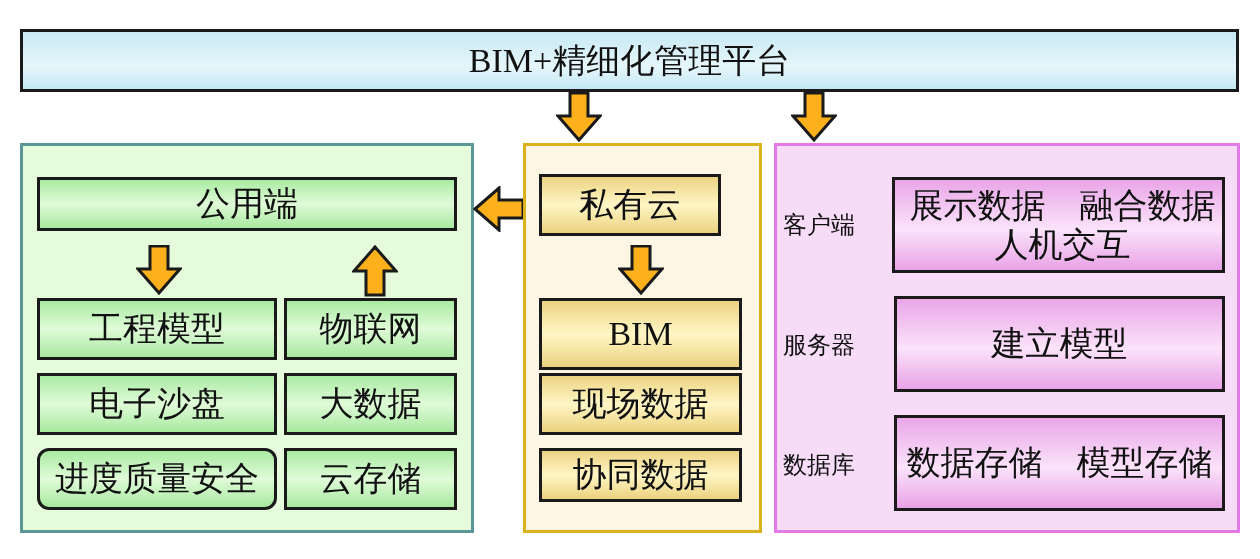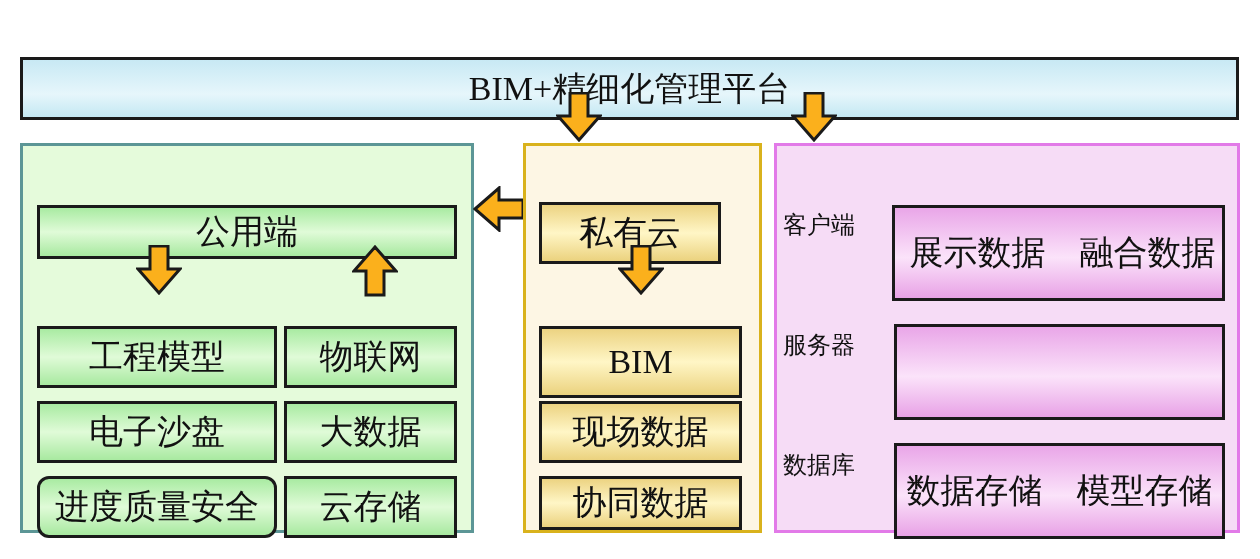--- a/index.html
+++ b/index.html
@@ -1,20 +1,20 @@
 <!DOCTYPE html>
 <html><head>
 <meta charset="utf-8">
 <style>
   html, body { margin:0; padding:0; background:#ffffff; }
   body { width:1260px; height:559px; position:relative; overflow:hidden;
          font-family:"Liberation Serif","DejaVu Serif",serif; color:#111; }
   .abs { position:absolute; box-sizing:border-box; }
   .box { border:3px solid #1a1a1a; display:flex; align-items:center; justify-content:center;
-         text-align:right; font-size:34px; line-height:1.1;margin-top:28px; }
+         text-align:right; font-size:34px; line-height:1.1; }
   .title-bar { left:20px; top:29px; width:1219px; height:63px;
     background:linear-gradient(to bottom,#c8e9f4 0%,#e6f6fb 60%,#c4e8f3 100%); font-size:34px; }
   .panel { border:3px solid; }
   .panel-green { left:20px; top:143px; width:454px; height:390px; background:#e5fbdb; border-color:#5c9696; }
   .panel-yellow { left:523px; top:143px; width:239px; height:390px; background:#fdf6e4; border-color:#d9b21c; }
   .panel-pink { left:774px; top:143px; width:466px; height:390px; background:#f6dcf6; border-color:#e27ae8; }
   .g { background:linear-gradient(to bottom,#a9eba2 0%,#e0fbd8 50%,#a8e9a0 100%); }
   .y { background:linear-gradient(to bottom,#ecd382 0%,#fff6c6 50%,#ebd27e 100%); }
   .p { background:linear-gradient(to bottom,#e9a6e8 0%,#fbe3fa 55%,#e8a2e6 100%); }
   .side-label { font-size:24px; display:flex; align-items:center; }
@@ -97,26 +97,28 @@
   <span>协同数据</span>
 </div>
 
 <div class="abs panel panel-pink"></div>
 
 <div class="abs side-label" style="left:783px;top:190px;height:70px;">
   <span>客户端</span>
 </div>
 <div class="abs box p two-line" style="left:892px;top:177px;width:333px;height:96px;padding-left:8px;">
   <span>展示数据　融合数据</span>
+  <span>人机交互</span>
 </div>
 
 <div class="abs side-label" style="left:783px;top:310px;height:70px;">
   <span>服务器</span>
 </div>
 <div class="abs box p two-line" style="left:894px;top:296px;width:331px;height:96px;">
+  <span>建立模型</span>
 </div>
 
 <div class="abs side-label" style="left:783px;top:430px;height:70px;">
   <span>数据库</span>
 </div>
 <div class="abs box p" style="left:894px;top:415px;width:331px;height:96px;">
   <span>数据存储　模型存储</span>
 </div>
 
 </body></html>

